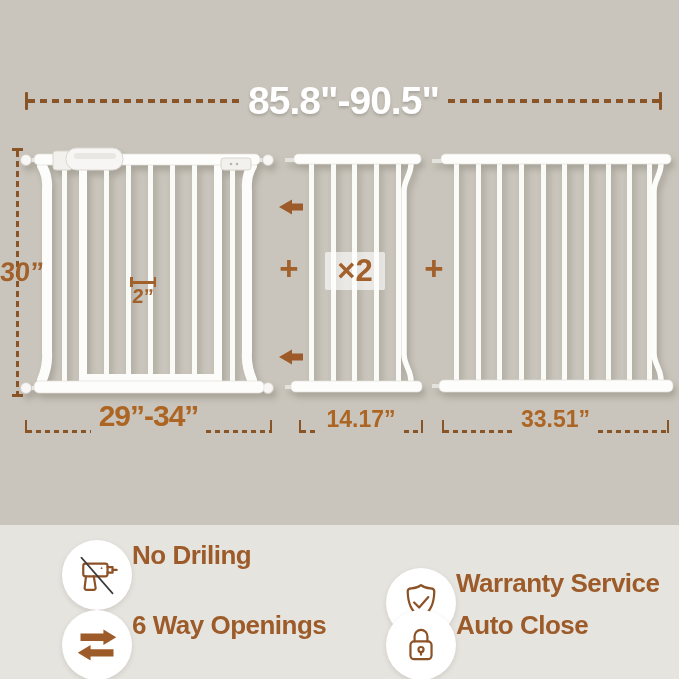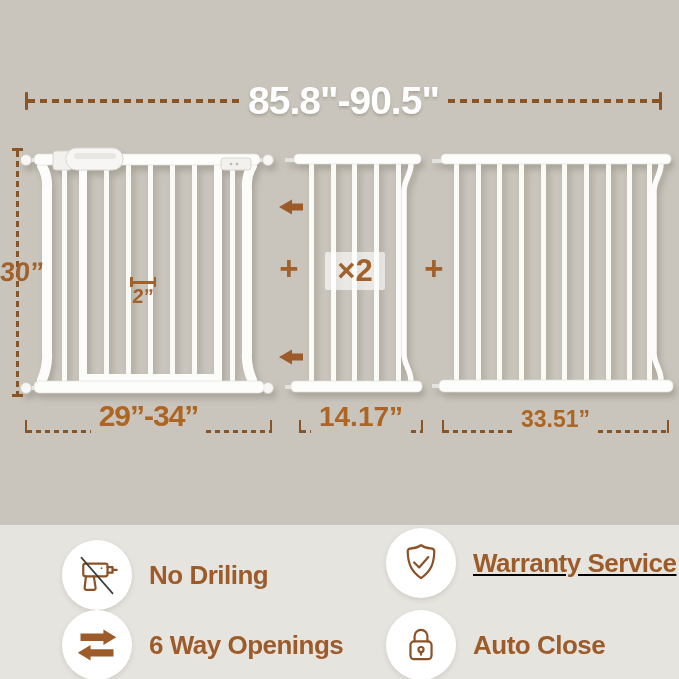--- a/index.html
+++ b/index.html
@@ -40,32 +40,32 @@
 
   .x2 { position:absolute; left:325px; top:252px; width:60px; height:38px; border-radius:2px;
     background:rgba(255,255,255,.62); display:flex; align-items:center; justify-content:center;
     font-size:31px; font-weight:bold; color:#a2602b; }
 
   .dim-bottom { position:absolute; top:403px; height:30px; display:flex; align-items:flex-end; }
   .dim-bottom .btick { width:2px; height:13px; background:#8a5526; }
   .dim-bottom .bdash { flex:1; height:3px; background:repeating-linear-gradient(90deg,#8a5526 0 5px,transparent 5px 9px); }
   .dim-bottom .blabel { margin:0 8px; font-weight:bold; color:#ad6524; white-space:nowrap; }
   #dim-main  { left:25px;  width:247px; } #dim-main .blabel  { font-size:30px; letter-spacing:-1px; }
-  #dim-small { left:299px; width:124px; } #dim-small .blabel { font-size:28px;margin-top:44px; }
+  #dim-small { left:299px; width:124px; } #dim-small .blabel { font-size:23px;margin-top:44px; }
   #dim-large { left:442px; width:227px; } #dim-large .blabel { font-size:23px; }
 
   
-  .feature { position:absolute; display:flex; align-items:center; gap:17px; }
+  .feature { position:absolute; display:flex; }
   .f-circle { width:70px; height:70px; border-radius:50%; background:#ffffff; flex:0 0 auto;
     display:flex; align-items:center; justify-content:center;
     box-shadow:0 2px 5px rgba(120,112,98,.20); }
   .f-label { font-size:26px; font-weight:bold; color:#9c5b29; letter-spacing:-0.5px; white-space:nowrap; }
   #feat-no-drill  { left:62px;  top:540px; }
   #feat-two-way   { left:62px;  top:610px; }
-  #feat-warranty  { left:386px; top:528px;text-decoration:underline; }
+  #feat-warranty  { left:386px; top:568px; }
   #feat-auto-close{ left:386px; top:610px; }
 </style>
 </head>
 <body>
 
 <div class="stage">
 
   <div class="bottom-band"></div>
 
   <svg class="gates" width="679" height="679" viewBox="0 0 679 679">

